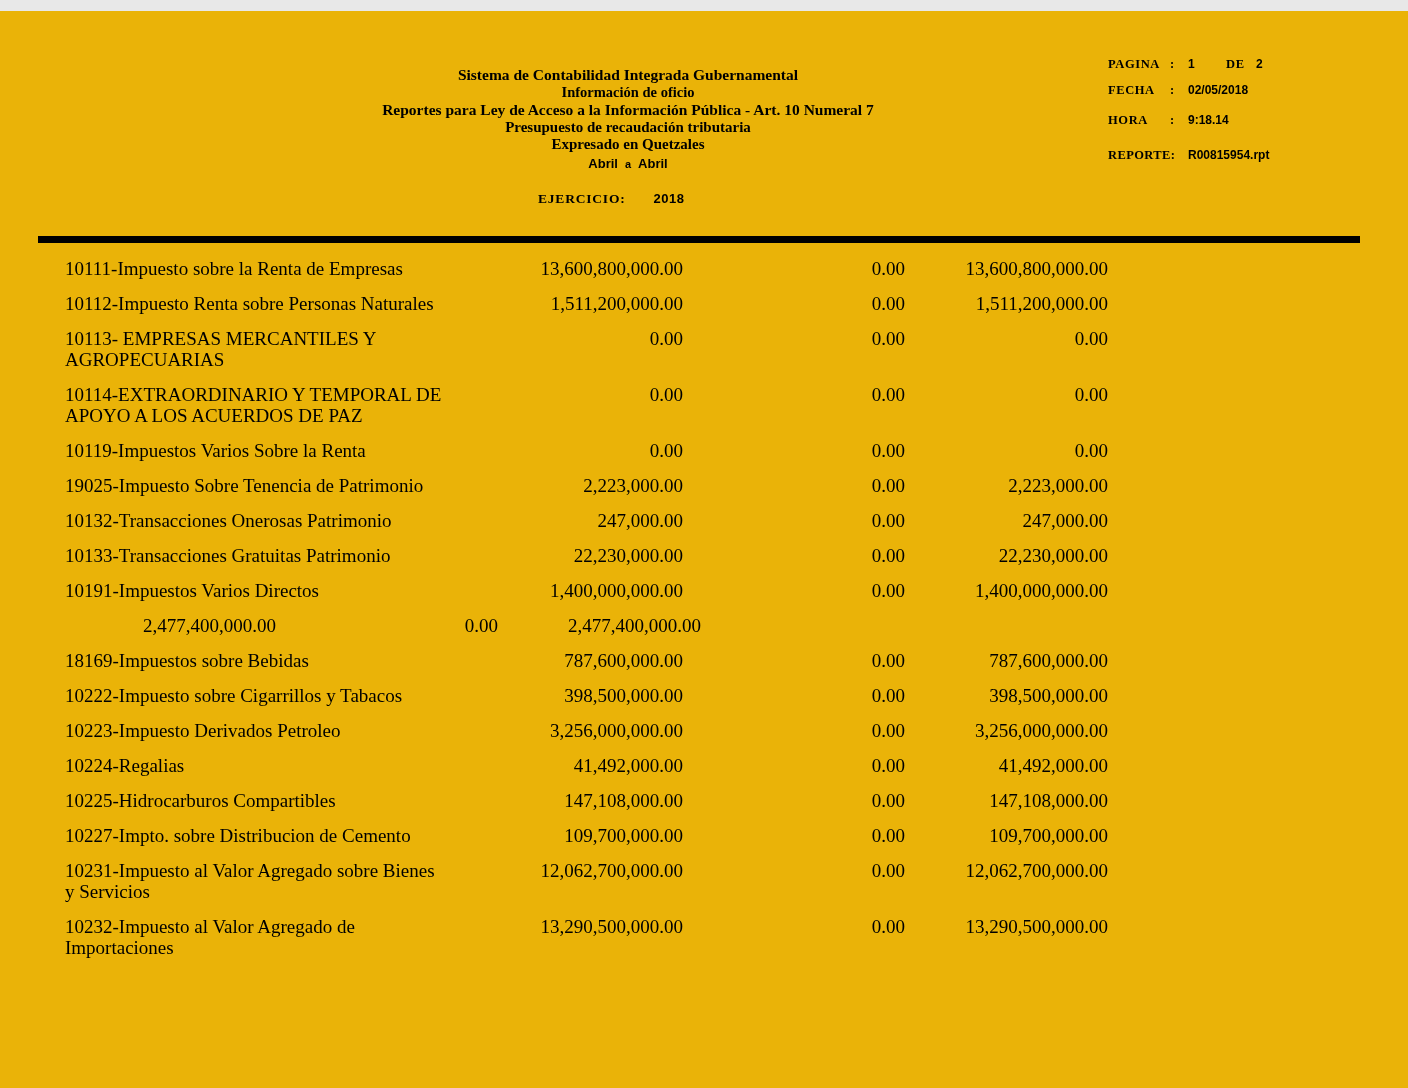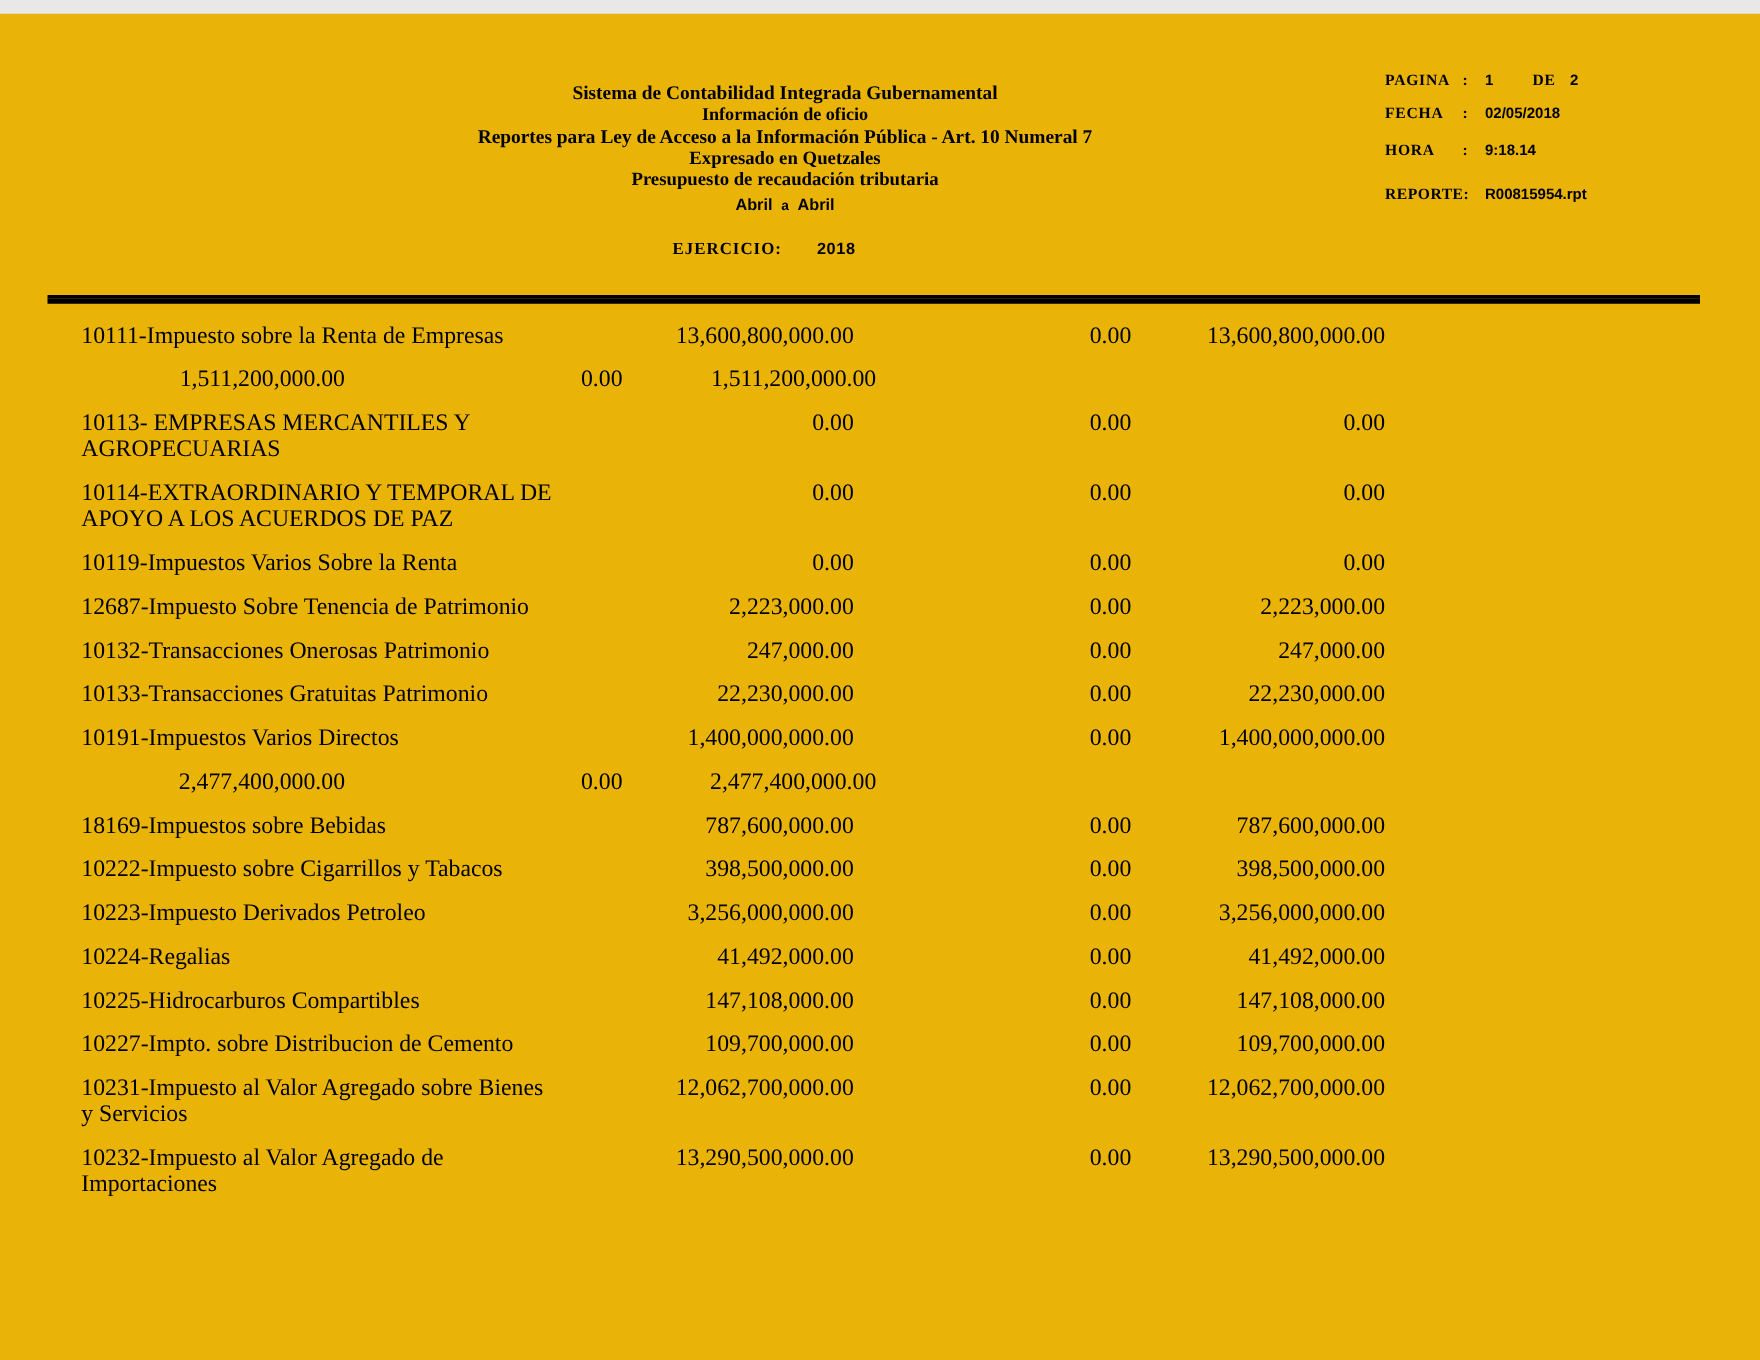--- a/index.html
+++ b/index.html
@@ -117,22 +117,22 @@
 </style>
 </head>
 <body>
 
 <div class="page">
 
   <div class="titles">
     <div class="t-line t1">Sistema de Contabilidad Integrada Gubernamental</div>
     <div class="t-line t2">Información de oficio</div>
     <div class="t-line t3">Reportes para Ley de Acceso a la Información Pública - Art. 10 Numeral 7</div>
+    <div class="t-line t4">Presupuesto de recaudación tributaria</div>
     <div class="t-line t5">Expresado en Quetzales</div>
-    <div class="t-line t4">Presupuesto de recaudación tributaria</div>
     <div class="period">
       <span>Abril</span><span class="sep">a</span><span>Abril</span>
     </div>
   </div>
 
   <div class="meta">
     <div class="meta-row r1">
       <span class="meta-label">PAGINA</span><span class="meta-colon">:</span><span class="meta-value pg">1</span><span class="meta-label de">DE</span><span class="meta-value">2</span>
     </div>
     <div class="meta-row r2">
@@ -154,20 +154,21 @@
     <div class="rule thin"></div>
     <div class="rule thick"></div>
     <div class="tbody">
         <div class="trow">
           <div class="cell c1">10111-Impuesto sobre la Renta de Empresas</div>
           <div class="cell c2">13,600,800,000.00</div>
           <div class="cell c3">0.00</div>
           <div class="cell c4">13,600,800,000.00</div>
         </div>
         <div class="trow">
+          <div class="cell c1">10112-Impuesto Renta sobre Personas Naturales</div>
           <div class="cell c2">1,511,200,000.00</div>
           <div class="cell c3">0.00</div>
           <div class="cell c4">1,511,200,000.00</div>
         </div>
         <div class="trow">
           <div class="cell c1">10113- EMPRESAS MERCANTILES Y AGROPECUARIAS</div>
           <div class="cell c2">0.00</div>
           <div class="cell c3">0.00</div>
           <div class="cell c4">0.00</div>
         </div>
@@ -177,21 +178,21 @@
           <div class="cell c3">0.00</div>
           <div class="cell c4">0.00</div>
         </div>
         <div class="trow">
           <div class="cell c1">10119-Impuestos Varios Sobre la Renta</div>
           <div class="cell c2">0.00</div>
           <div class="cell c3">0.00</div>
           <div class="cell c4">0.00</div>
         </div>
         <div class="trow">
-          <div class="cell c1">12687-Impuesto Sobre Tenencia de Patrimonio</div>
+          <div class="cell c1">19025-Impuesto Sobre Tenencia de Patrimonio</div>
           <div class="cell c2">2,223,000.00</div>
           <div class="cell c3">0.00</div>
           <div class="cell c4">2,223,000.00</div>
         </div>
         <div class="trow">
           <div class="cell c1">10132-Transacciones Onerosas Patrimonio</div>
           <div class="cell c2">247,000.00</div>
           <div class="cell c3">0.00</div>
           <div class="cell c4">247,000.00</div>
         </div>

